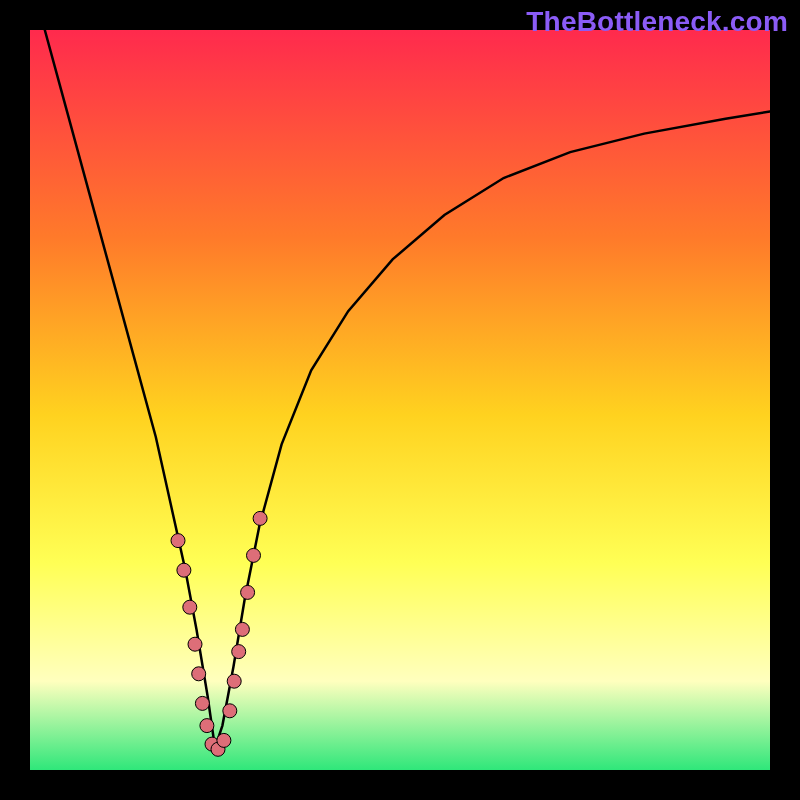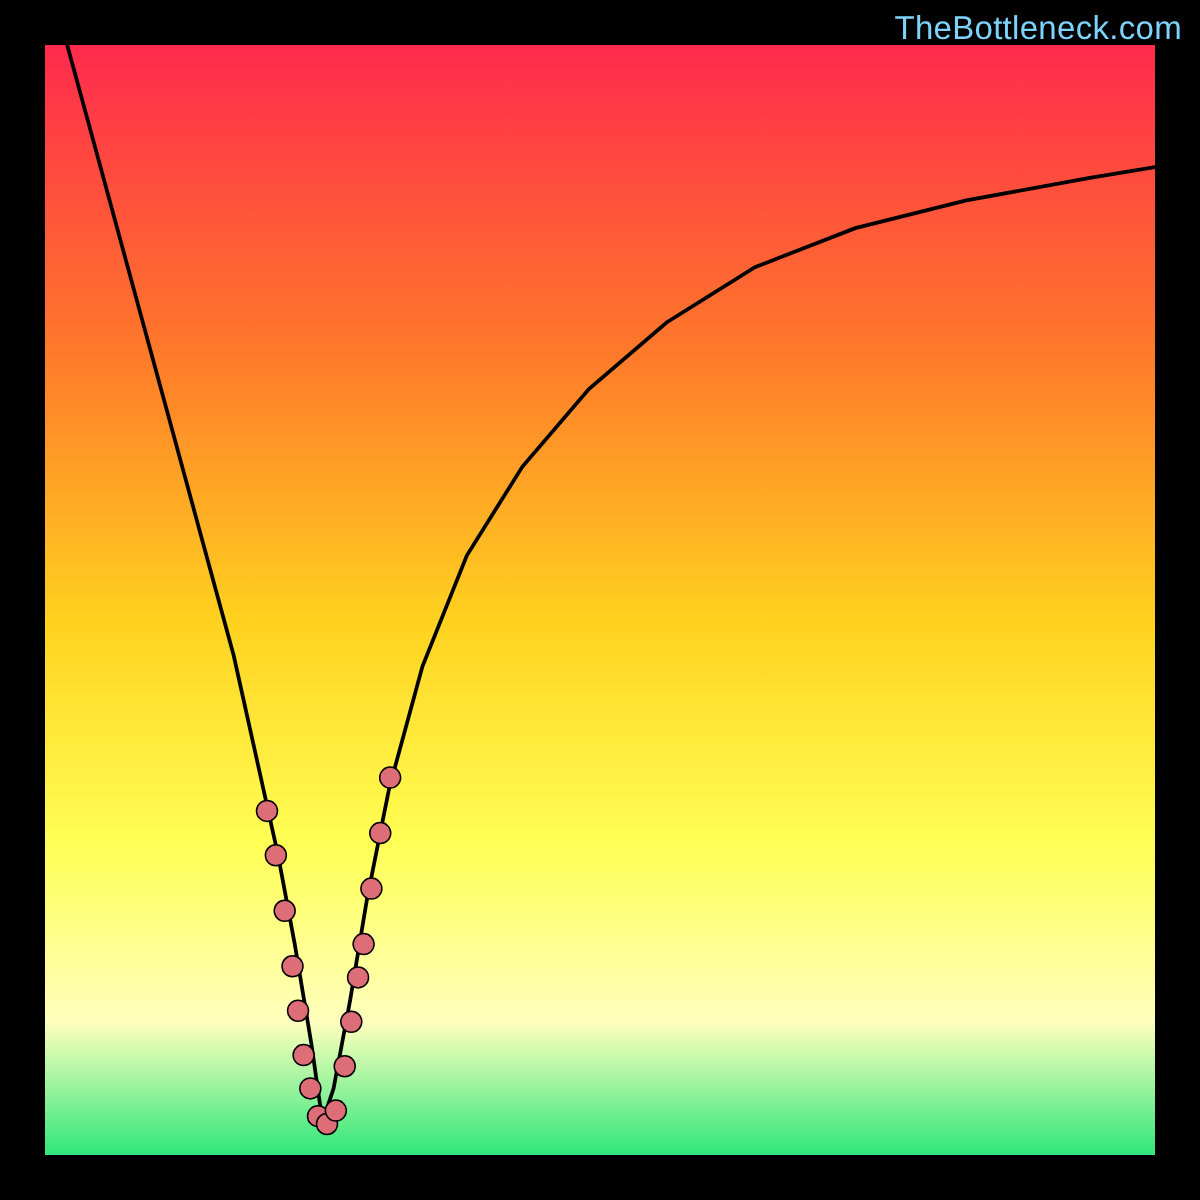--- a/index.html
+++ b/index.html
@@ -27,23 +27,23 @@
     overflow: hidden;
   }
   .gradient {
     position: absolute;
     left: 0; top: 0; right: 0; bottom: 0;
   }
   .watermark {
     position: absolute;
     top: 6px;
     right: 12px;
-    color: #7dd3fc;
-    font-size: 22px;
-    font-weight: 400;
+    color: #8b5cf6;
+    font-size: 28px;
+    font-weight: 700;
     letter-spacing: 0.2px;
   }
   svg.curve {
     position: absolute;
     left: 0; top: 0;
     width: 740px;
     height: 740px;
     overflow: visible;
   }
 </style>

